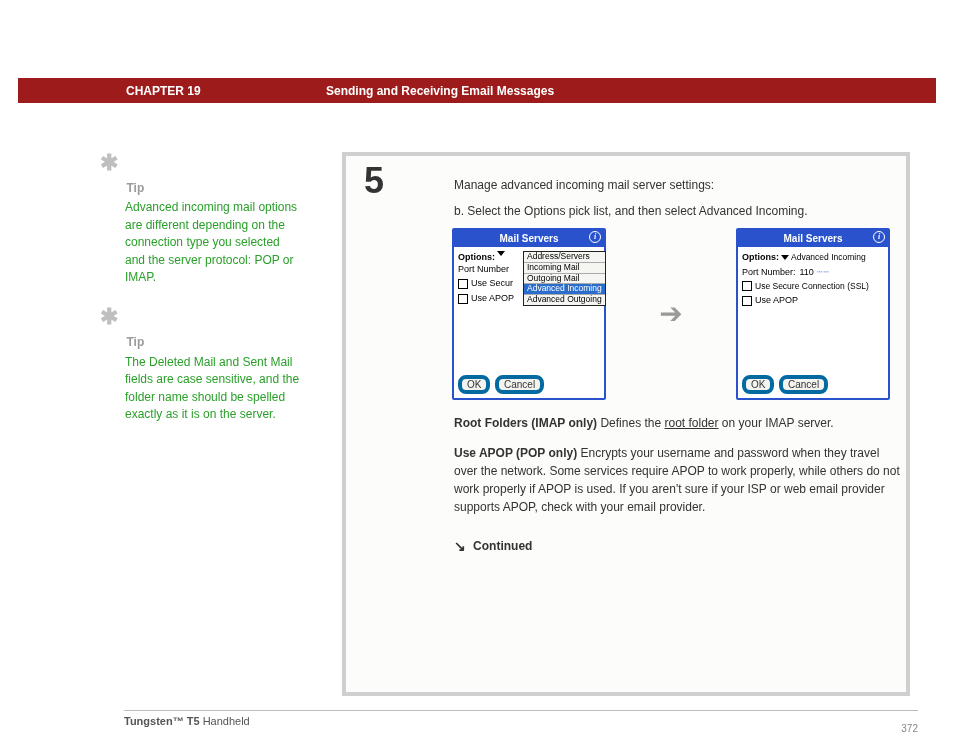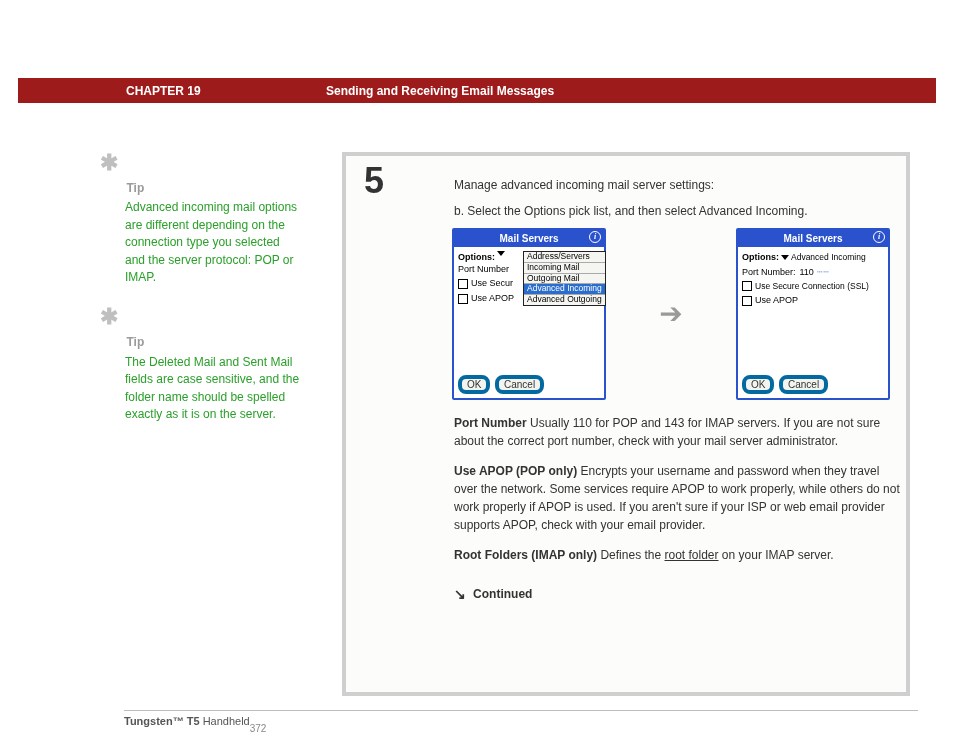--- a/index.html
+++ b/index.html
@@ -224,20 +224,21 @@
   .footer {
     position: absolute;
     left: 124px;
     right: 36px;
     top: 710px;
     border-top: 1px solid #bdbdbd;
     padding-top: 4px;
     font-size: 11px;
     color: #555;
     display: flex;
+    justify-content: space-between;
   }
   .footer .product { }
   .footer .pnum { color: #888; font-size: 10px; margin-top: 8px; }
 </style>
 </head>
 <body>
 
 <div class="header-red">
   <span class="chapter">CHAPTER 19</span>
   <span class="subtitle">Sending and Receiving Email Messages</span>
@@ -336,27 +337,24 @@
         <div class="screen-buttons">
           <span class="pbtn">OK</span>
           <span class="pbtn">Cancel</span>
         </div>
       </div>
     </div>
 
 
     <div class="desc-block">
       <p>
-        <span class="desc-label">Port Number</span><span>    Usually 110 for POP and 143 for IMAP servers. If you are not sure about the correct port number, check with your mail server administrator.</span>
+        <span class="desc-label">Root Folders (IMAP only)</span><span>    Defines the </span><span class="ulink2">root folder</span><span> on your IMAP server.</span>
       </p>
       <p>
         <span class="desc-label">Use APOP (POP only)</span><span>    Encrypts your username and password when they travel over the network. Some services require APOP to work properly, while others do not work properly if APOP is used. If you aren't sure if your ISP or web email provider supports APOP, check with your email provider.</span>
-      </p>
-      <p>
-        <span class="desc-label">Root Folders (IMAP only)</span><span>    Defines the </span><span class="ulink2">root folder</span><span> on your IMAP server.</span>
       </p>
     </div>
 
     <div class="continued-row">
       <span class="arrow-ico">↘</span>
       <span>Continued</span>
     </div>
   </div>
 </div>
 

